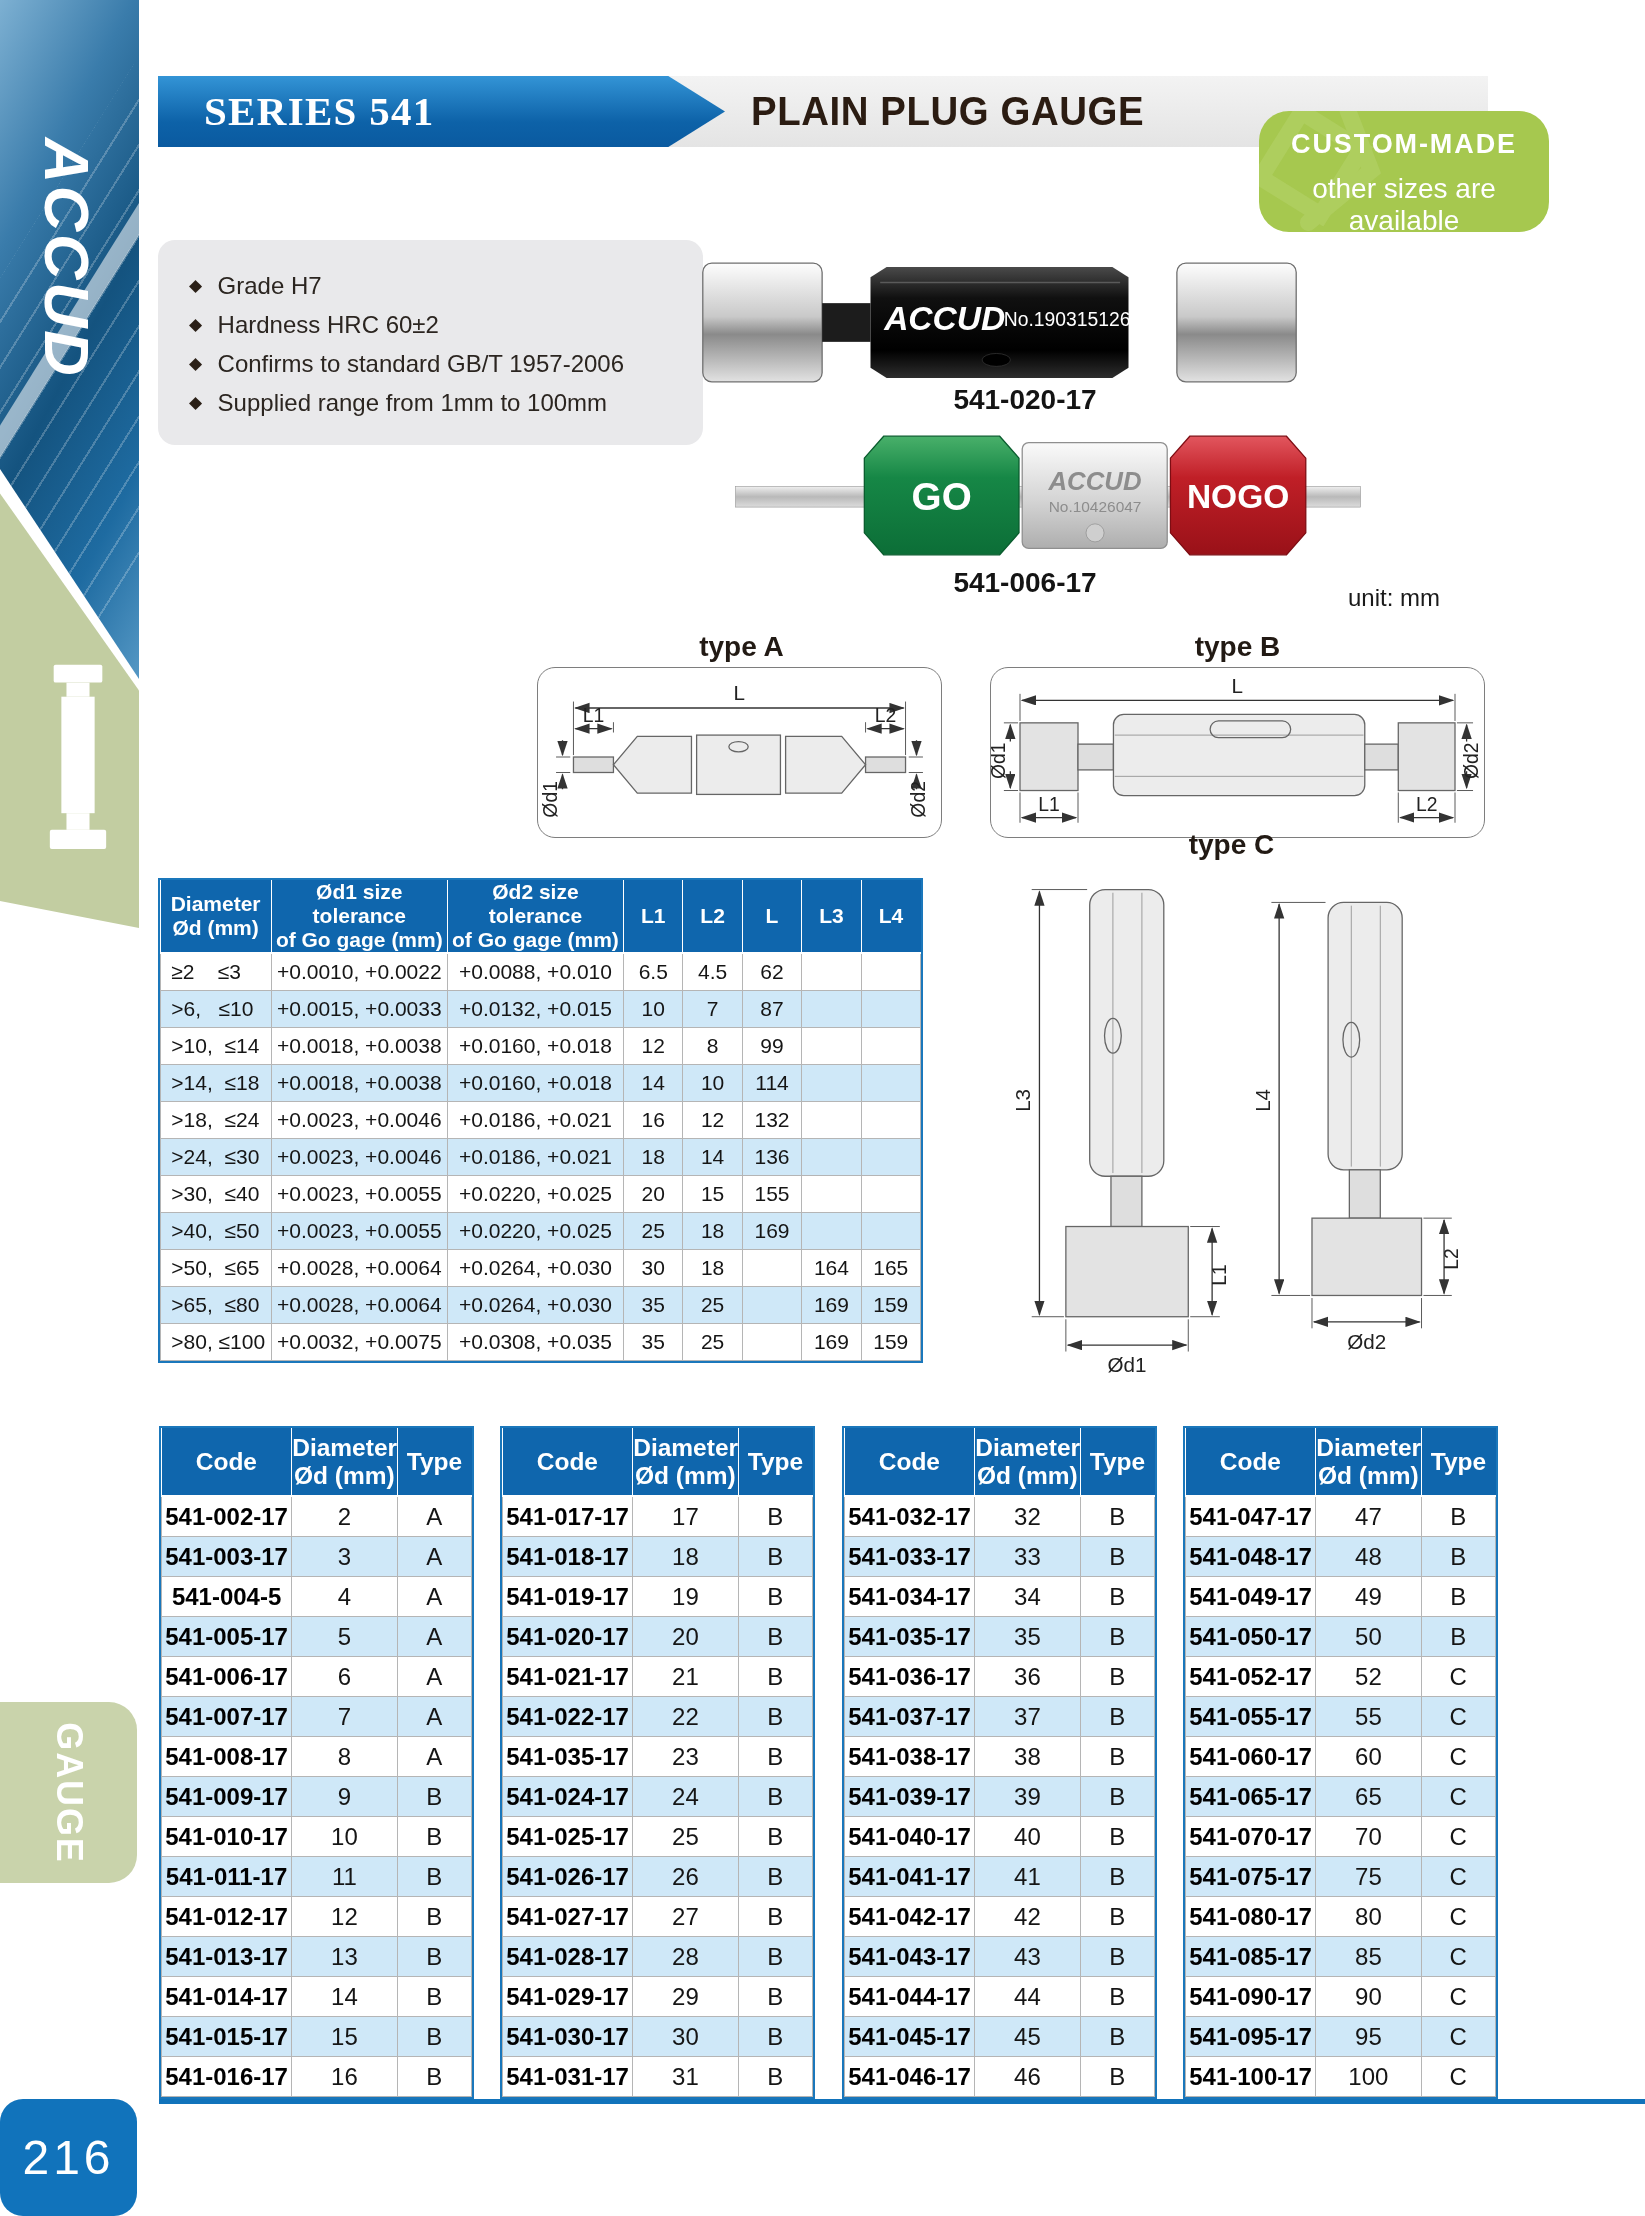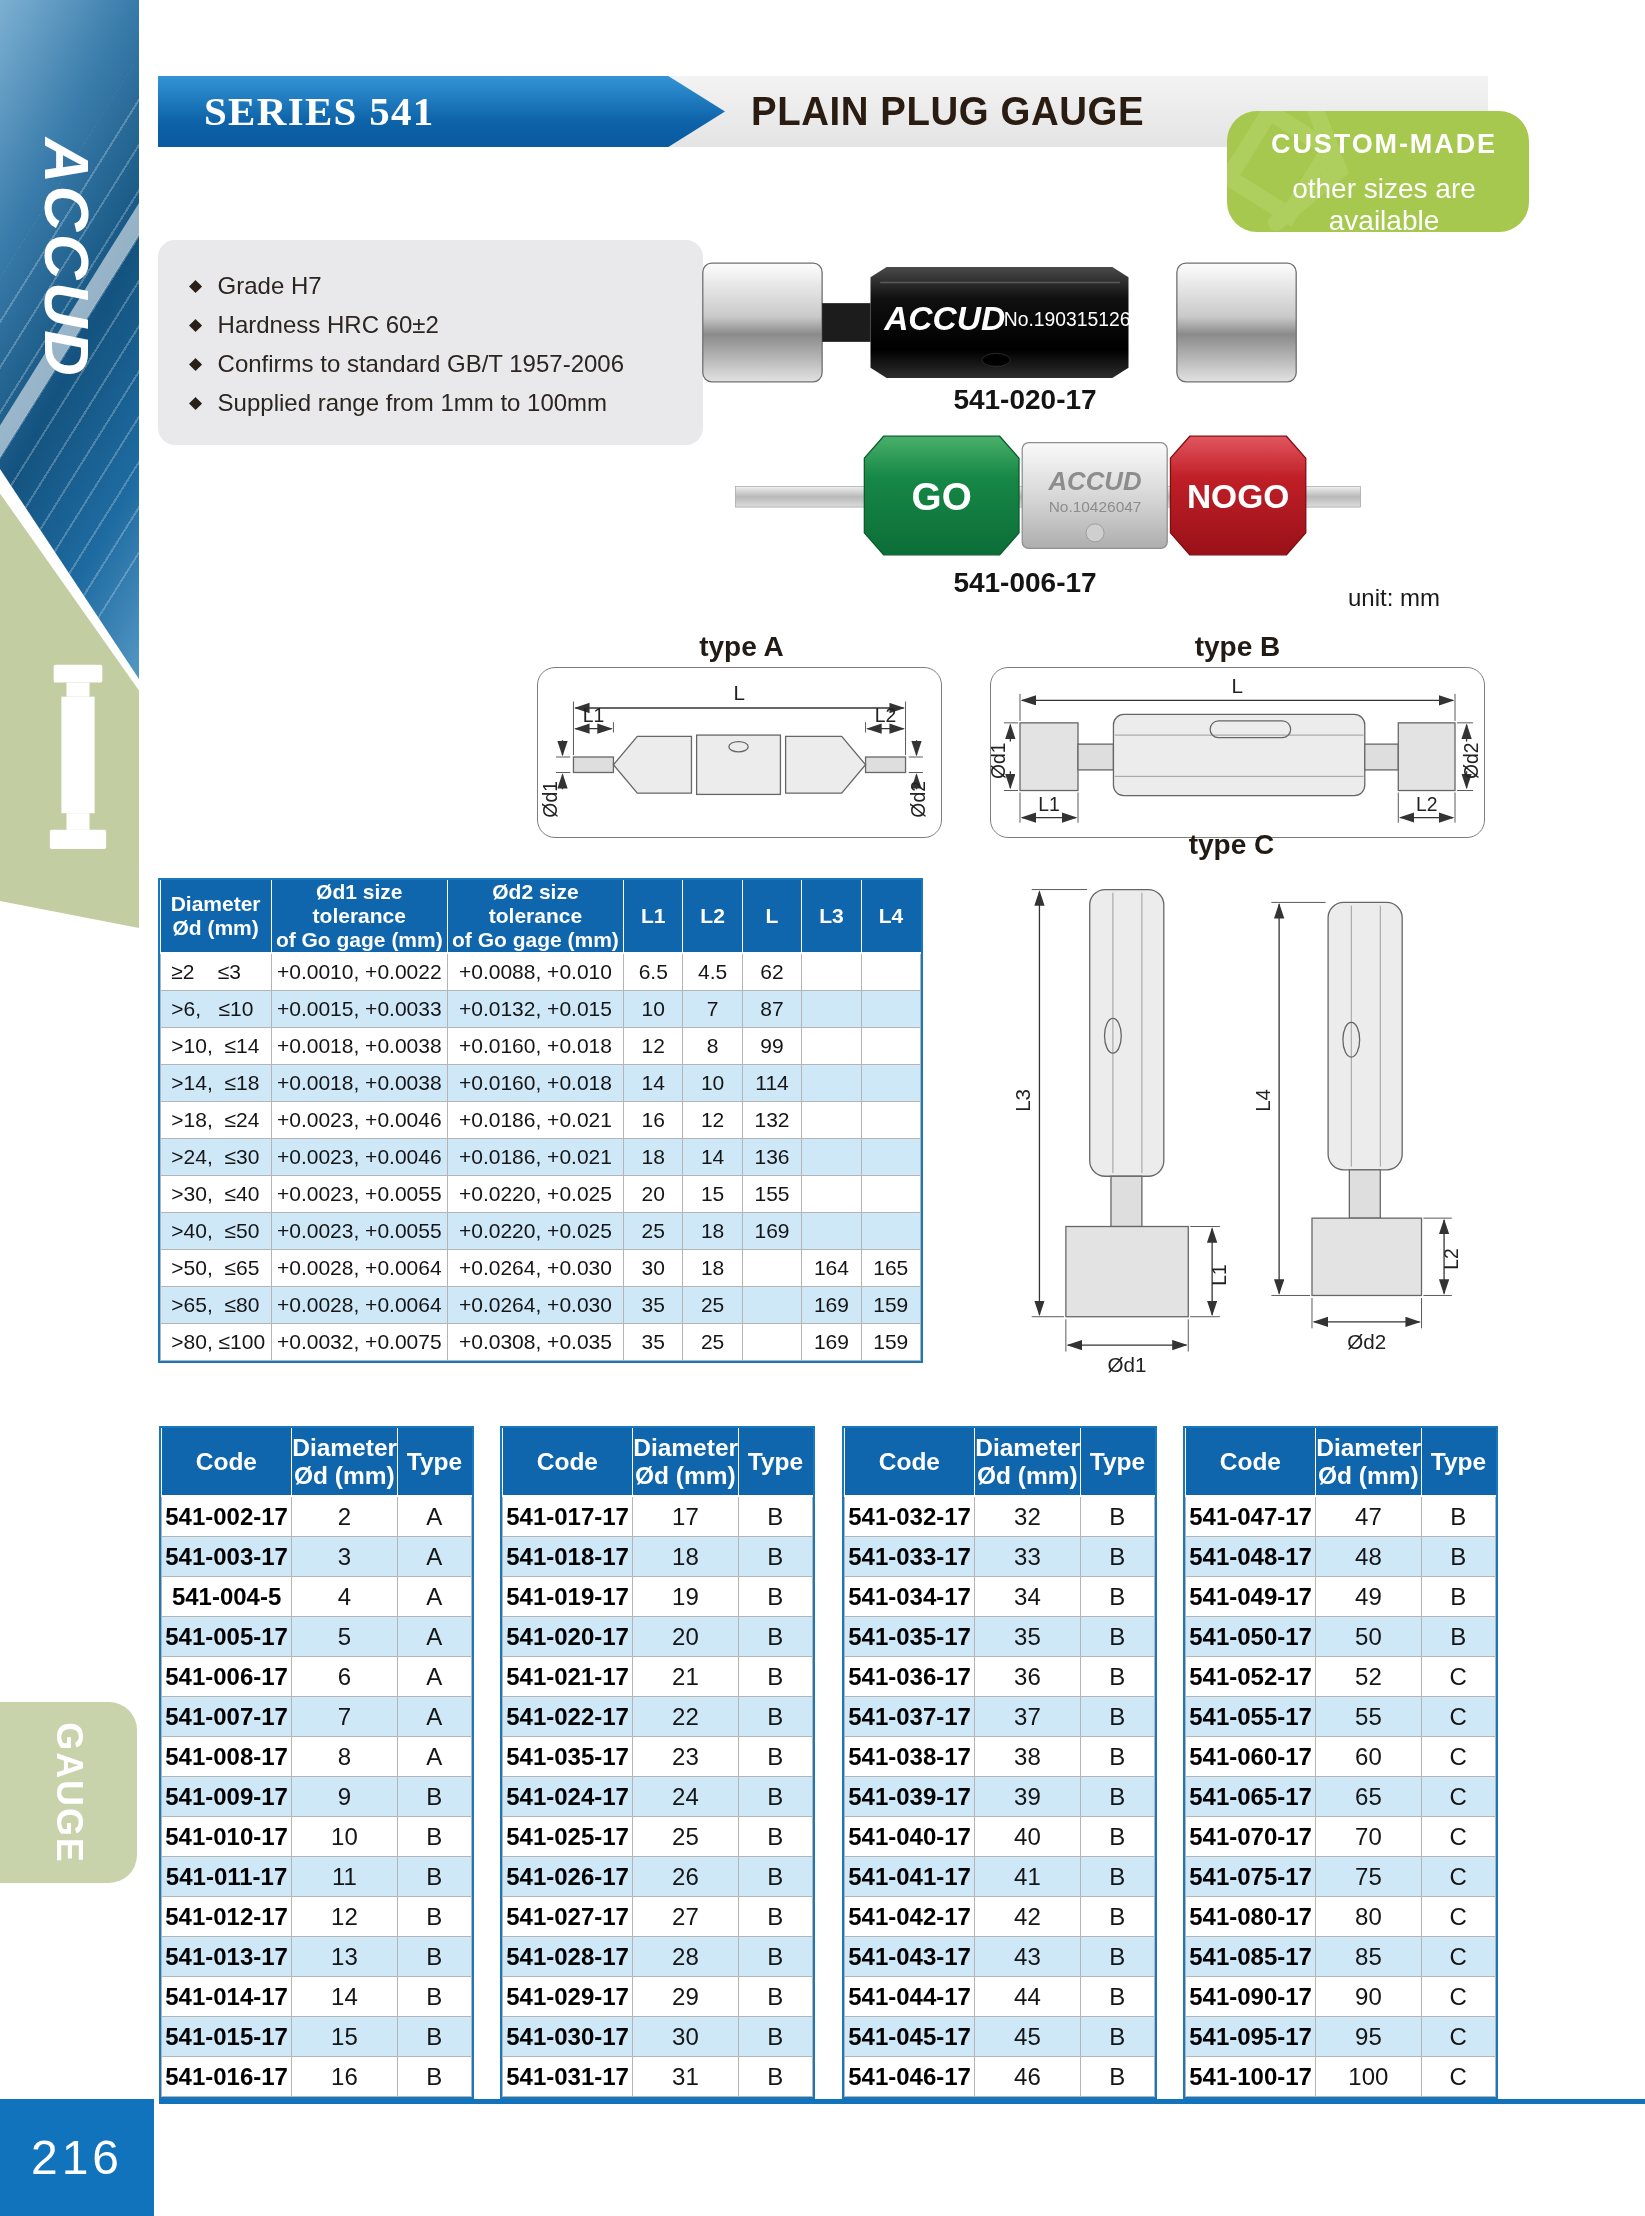--- a/index.html
+++ b/index.html
@@ -16,38 +16,38 @@
   .side-photo .edge{position:absolute;left:58px;top:-52px;width:17px;height:774px;background:rgba(255,255,255,.55);transform:rotate(32deg);}
   .side-logo{position:absolute;top:258px;left:67px;transform:translate(-50%,-50%) rotate(90deg);
     font-size:63px;font-weight:bold;font-style:italic;color:#fff;letter-spacing:2.6px;white-space:nowrap;}
   .side-green{position:absolute;left:0;top:480px;width:139px;height:448px;background:#c2cda1;
     clip-path:polygon(0 3%,100% 47%,100% 100%,0 94%);}
   .side-gauge-icon{position:absolute;left:46px;top:664px;}
   .side-tab{position:absolute;left:0;top:1702px;width:137px;height:181px;background:#c9d3ab;
     border-radius:0 28px 28px 0;}
   .side-tab span{position:absolute;top:50%;left:50%;transform:translate(-50%,-50%) rotate(90deg);
     color:#fff;font-weight:bold;font-size:36px;letter-spacing:1.9px;}
-  .page-num{position:absolute;left:0;top:2099px;width:154px;height:117px;background:#1173bb;
-    color:#fff;font-size:48px;display:flex;align-items:center;justify-content:center;letter-spacing:3.9px;}
+  .page-num{position:absolute;left:0;top:2099px;width:137px;height:117px;background:#1173bb;
+    color:#fff;font-size:48px;display:flex;align-items:center;justify-content:center;letter-spacing:3.9px;border-radius:23px;}
   .footer-line{position:absolute;left:159px;top:2099px;width:1486px;height:4.5px;background:#1173bb;}
 
   
   .band{position:absolute;left:158px;top:76px;width:1330px;height:71px;
     background:linear-gradient(180deg,#f3f3f3 0%,#e4e4e4 100%);}
   .arrow{position:absolute;left:158px;top:76px;width:567px;height:71px;
     background:linear-gradient(180deg,#3394d6 0%,#0d62a8 65%,#0a5aa0 100%);
     clip-path:polygon(0 0,90% 0,100% 50%,90% 100%,0 100%);font-family:Liberation Serif, serif;}
   .arrow span{display:block;line-height:71px;padding-left:46px;color:#fff;font-weight:bold;
     font-size:41px;letter-spacing:1.3px;}
   .page-title{position:absolute;left:751px;top:76px;height:71px;line-height:71px;
     font-size:40px;font-weight:bold;color:#2b1c12;letter-spacing:0.6px;transform:scaleX(.96);transform-origin:left;}
 
   
-  .badge{position:absolute;left:1227px;top:111px;width:290px;height:121px;background:#a6c84f;
-    border-radius:30px;overflow:hidden;text-align:center;color:#fff;padding-left:12px;}
+  .badge{position:absolute;left:1259px;top:111px;width:290px;height:121px;background:#a6c84f;
+    border-radius:30px;overflow:hidden;text-align:center;color:#fff;}
   .badge svg{position:absolute;left:-6.4px;top:-13px;opacity:.45;}
   .badge .b1{position:relative;margin-top:18px;font-size:27px;font-weight:bold;letter-spacing:1.9px;}
   .badge .b2{position:relative;font-size:28px;margin-top:13px;}
   .badge .b3{position:relative;font-size:21px;margin-top:5px;}
 
   
   .features{position:absolute;left:158px;top:240px;width:545px;height:205px;background:#e9e9eb;
     border-radius:17px;padding:26px 0 0 31px;box-sizing:border-box;}
   .features .fi{display:flex;align-items:center;height:39px;font-size:24px;color:#2b2520;}
   .features .diamond{font-size:17px;margin-right:15.5px;color:#2b2017;}

